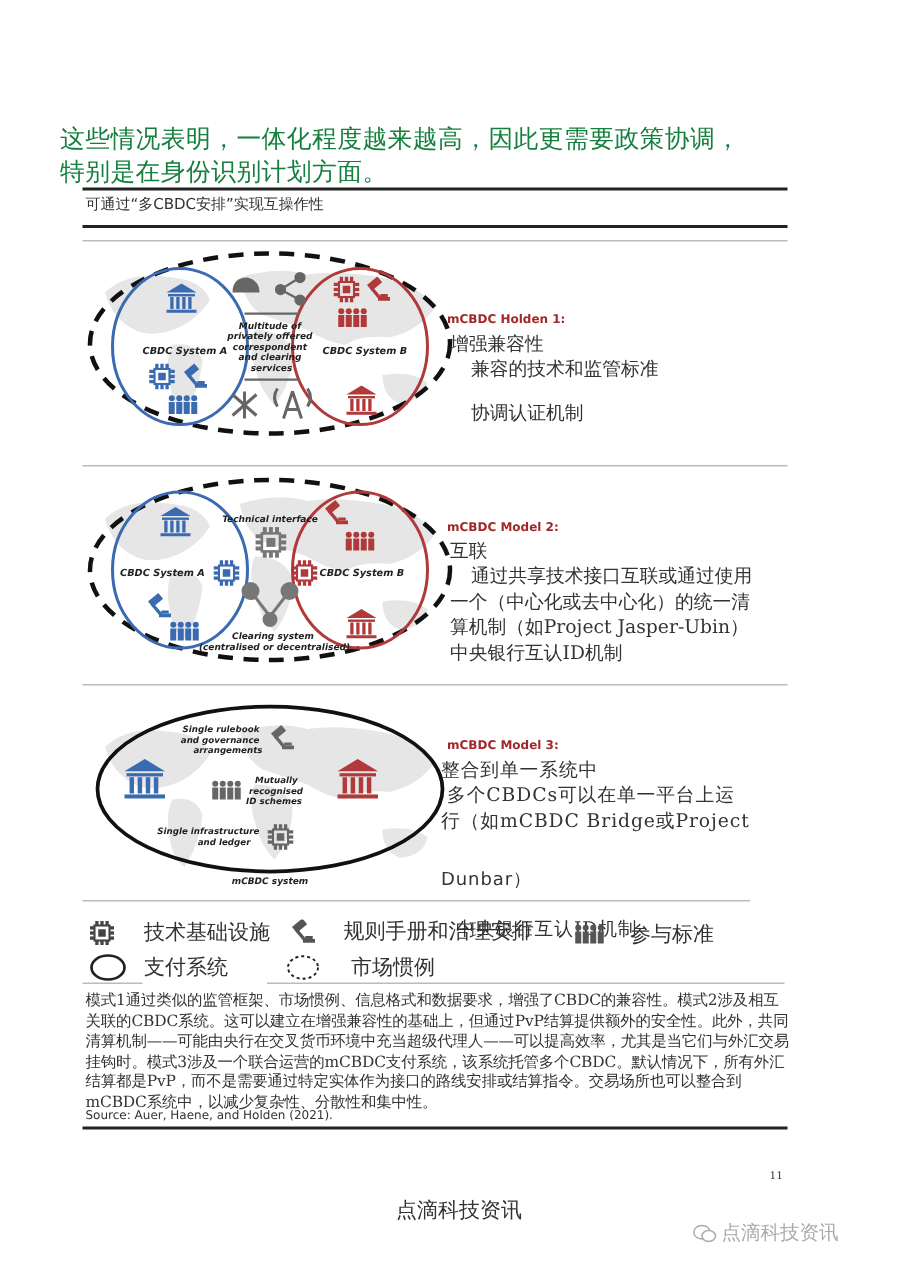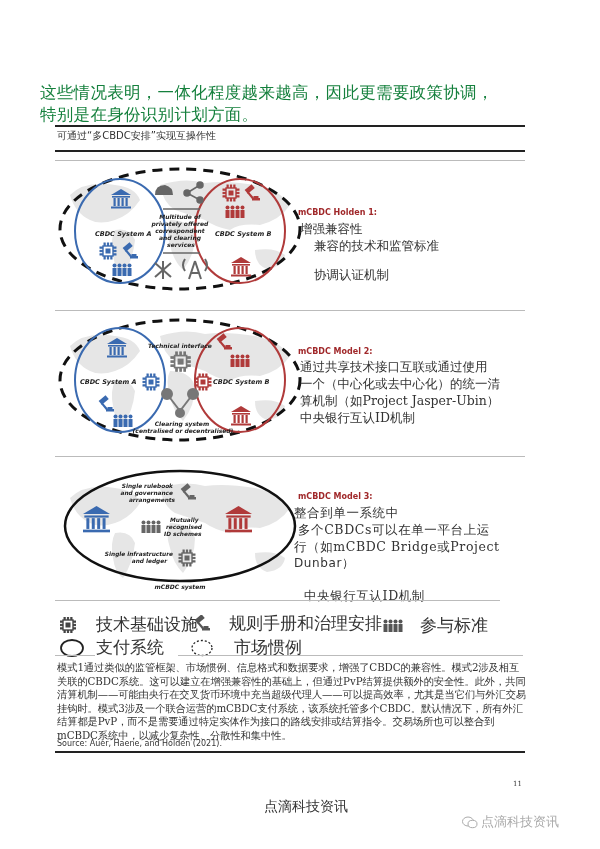--- a/index.html
+++ b/index.html
@@ -5,22 +5,22 @@
   html, body { margin:0; padding:0; background:#fff; }
   body { width:600px; height:849px; position:relative; overflow:hidden; font-family:"DejaVu Serif", serif; color:#222; }
   .abs { position:absolute; }
   .intro { left:40px; top:82px; width:470px; font-size:16.5px; line-height:22px; letter-spacing:0.3px; color:#15803d; }
   .rule { position:absolute; left:55px; width:470px; background:#222; }
   .figtitle { left:57px; top:129px; font-family:"DejaVu Sans", sans-serif; font-size:10px; color:#333; }
   .thin { position:absolute; left:55px; height:1px; background:#bbb; }
   .panel { position:absolute; left:55px; width:250px; height:125px; }
   .modelhdr { position:absolute; font-family:"DejaVu Sans", sans-serif; font-weight:bold; font-size:8px; color:#a0282a; }
   .mtext { position:absolute; font-size:12.5px; line-height:17px; color:#333; }
-  .mtext .sans { font-family:"DejaVu Sans", sans-serif; }
-  .legend-row { position:absolute; display:flex; align-items:center; font-size:17px; color:#333; }
+  .mtext .sans { font-family:"DejaVu Sans", sans-serif;margin-top:23px; }
+  .legend-row { position:absolute; display:flex; align-items:center; font-size:14px; color:#333; }
   .caption { position:absolute; left:57px; top:661px; width:470px; font-size:10.3px; line-height:13.6px; color:#333; letter-spacing:-0.1px; }
   .source { position:absolute; left:57px; top:739px; font-family:"DejaVu Sans", sans-serif; font-size:8px; color:#333; }
   .footer { position:absolute; left:264px; top:798px; font-size:14px; color:#333; }
   .pnum { position:absolute; left:513px; top:780px; font-size:7px; color:#333; }
   .wm { position:absolute; left:462px; top:813px; font-family:"DejaVu Sans", sans-serif; font-size:13px; color:#aaa; display:flex; align-items:center; gap:3px; }
   .dlabel { font-family:"DejaVu Sans", sans-serif; font-weight:bold; font-style:italic; fill:#222; }
 </style>
 </head>
 <body>
 
@@ -161,21 +161,22 @@
         <circle cx="125" cy="97" r="4"></circle>
     </g>
     <text class="dlabel" text-anchor="middle" font-size="6">
       <tspan x="128" y="110">Clearing system</tspan>
       <tspan x="128" y="117">(centralised or decentralised)</tspan>
     </text>
   </svg>
 </div>
 <div class="modelhdr" style="left:298px;top:347px;">mCBDC Model 2:</div>
 <div class="mtext" style="left:300px;top:358px;">
-  <div style="">通过共享技术接口互联或通过使用</div>
+  <div>互联</div>
+  <div style="padding-left:14px">通过共享技术接口互联或通过使用</div>
   <div>一个（中心化或去中心化）的统一清</div>
   <div>算机制（如Project Jasper-Ubin）</div>
   <div>中央银行互认ID机制</div>
 </div>
 
 <div class="thin" style="top:456px;width:470px;"></div>
 <div class="panel" style="top:468px;">
   <svg width="250" height="125" viewBox="0 0 250 125">
     <use href="#worldmap" fill="#e6e6e6"></use>
     <ellipse cx="125" cy="58" rx="115" ry="55" fill="none" stroke="#111" stroke-width="2.5"></ellipse>

